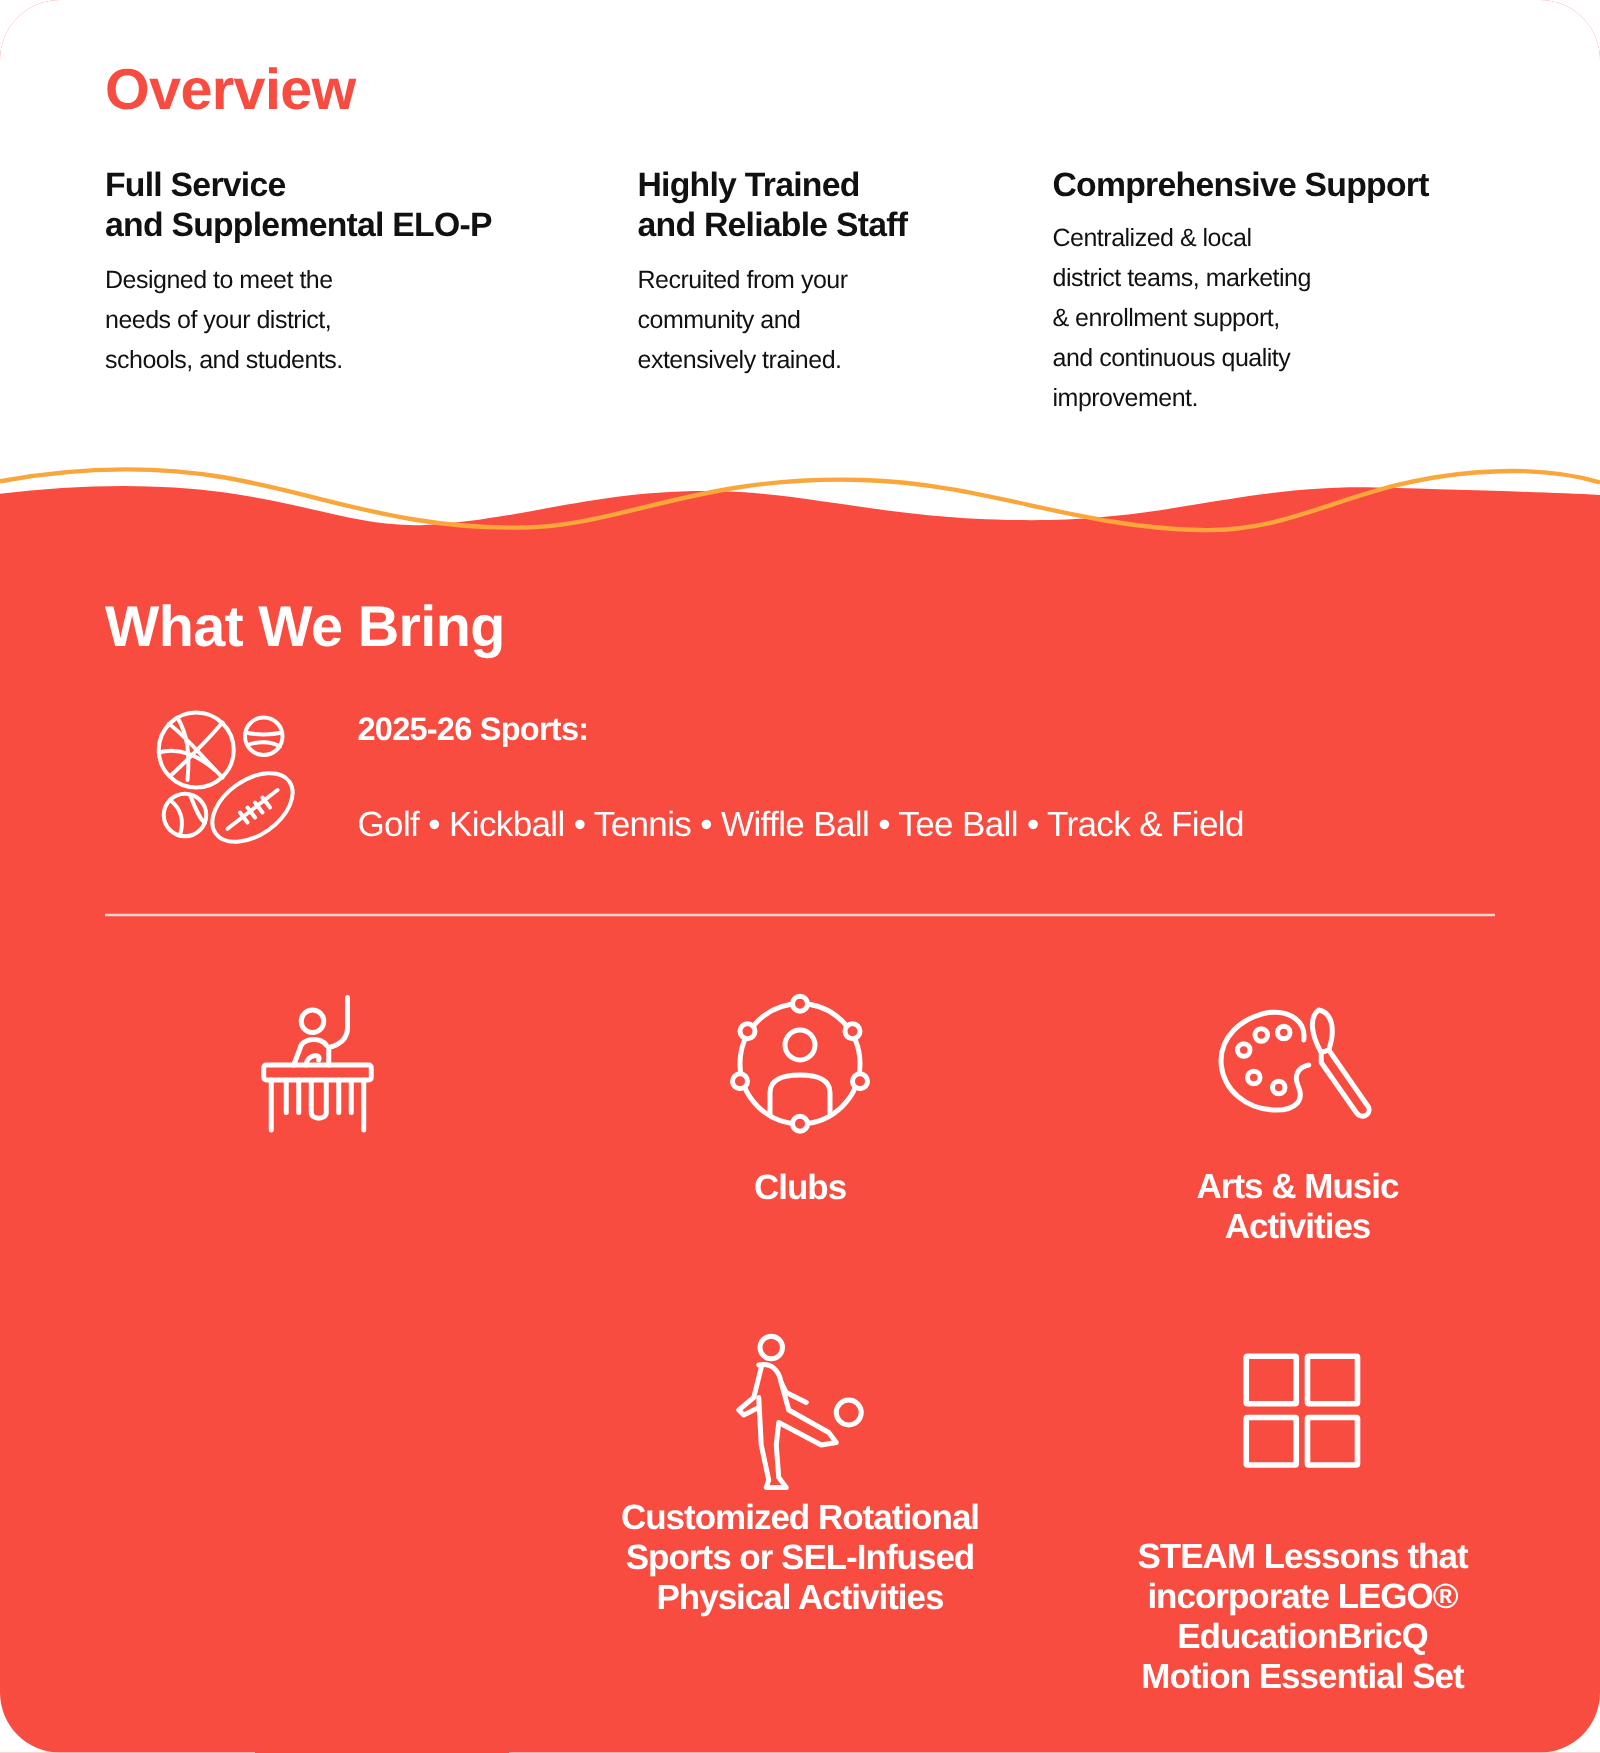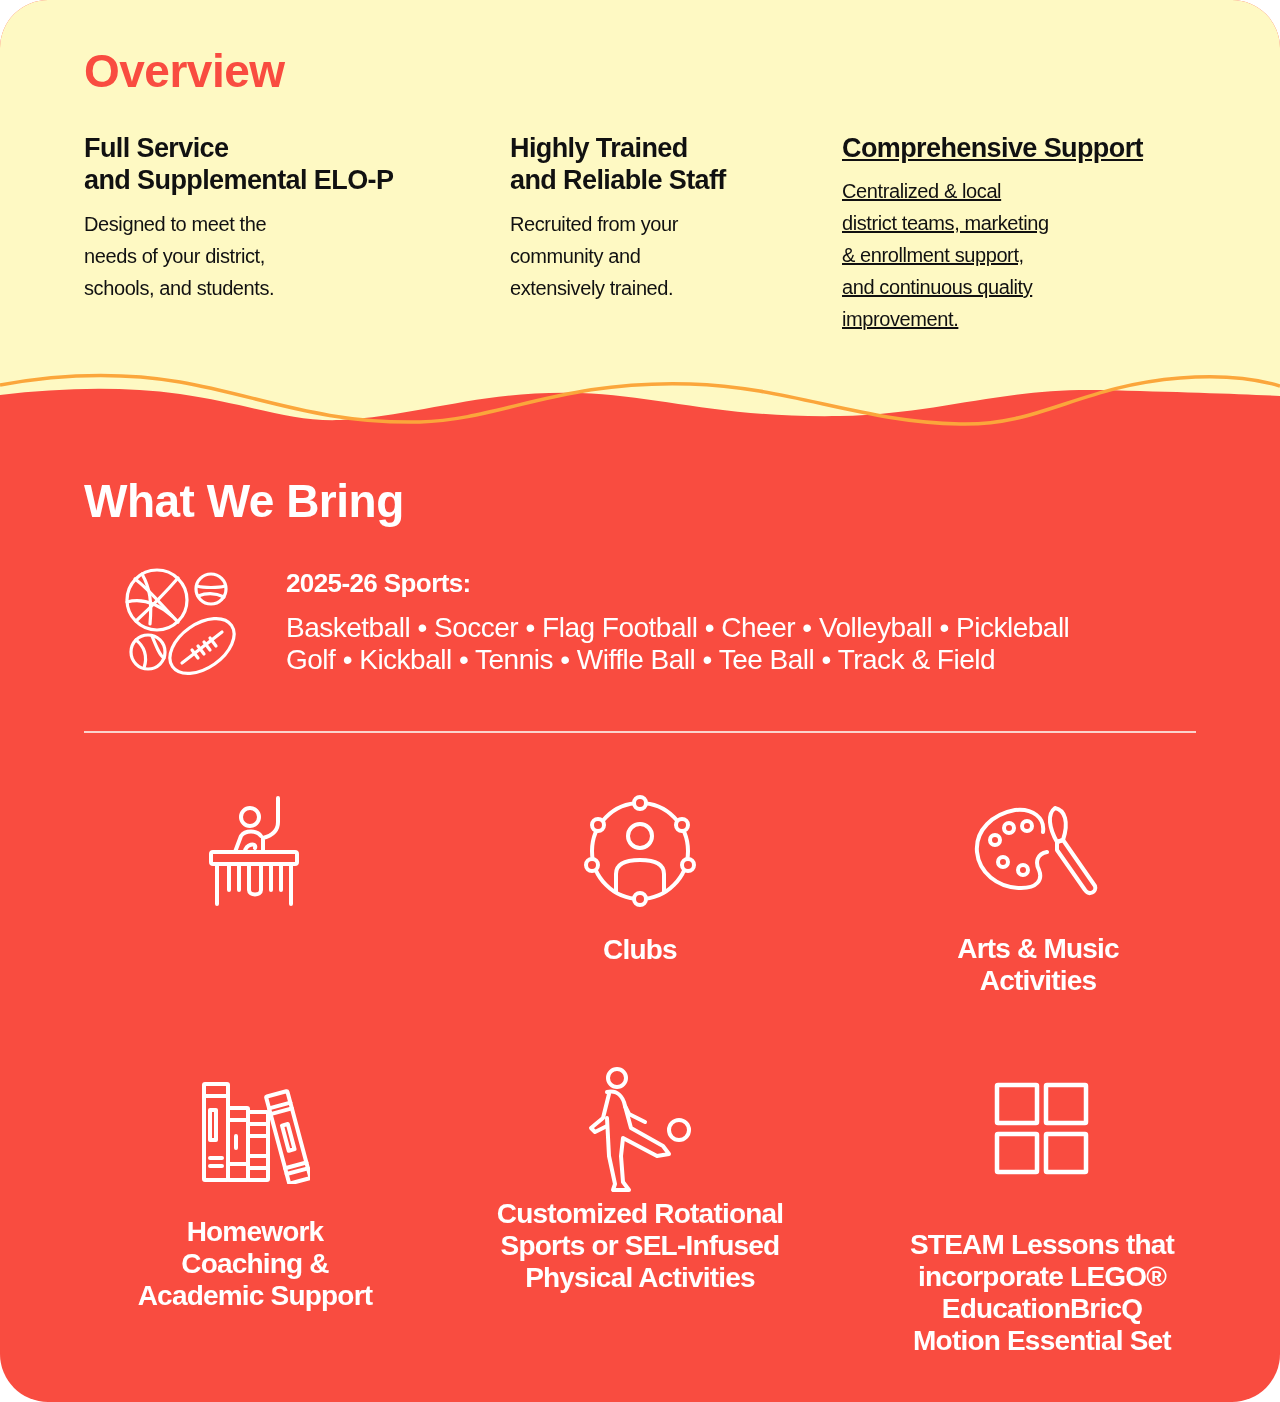--- a/index.html
+++ b/index.html
@@ -7,33 +7,33 @@
   body { font-family: "Liberation Sans", "DejaVu Sans", sans-serif; }
   .card {
     position: relative;
     width: 1280px; height: 1402px;
     border-radius: 48px;
     overflow: hidden;
     background: #F94C40;
   }
   .overview {
     position: absolute; left: 0; top: 0; width: 1280px; height: 440px;
-    background: #fef9c3;
+    background: #ffffff;
   }
   .wave-svg { position: absolute; left: 0; top: 360px; width: 1280px; height: 90px; }
   .ov-title {
     position: absolute; left: 84px; top: 44px;
     font-size: 46px; font-weight: 700; color: #F94C40; letter-spacing: -0.5px;
   }
   .col { position: absolute; top: 132px; color: #111; }
   .col h3 { font-size: 27px; font-weight: 700; line-height: 32px; letter-spacing: -0.6px; white-space: pre-line; }
   .col p { font-size: 20px; font-weight: 400; line-height: 32px; margin-top: 12px; letter-spacing: -0.4px; white-space: pre-line; }
   .col.c1 { left: 84px; width: 400px; }
   .col.c2 { left: 510px; width: 310px; }
-  .col.c3 { left: 842px; width: 380px; text-decoration: underline; }
+  .col.c3 { left: 842px; width: 380px; }
   .col.c3 p { margin-top: 11px; }
 
   .wwb-title {
     position: absolute; left: 84px; top: 474px;
     font-size: 46px; font-weight: 700; color: #ffffff; letter-spacing: -0.5px;
   }
   .sports-icon { position: absolute; left: 122px; top: 566px; width: 116px; height: 112px; }
   .sports-head {
     position: absolute; left: 286px; top: 568px;
     font-size: 26px; font-weight: 700; color: #fff; letter-spacing: -0.6px;
@@ -107,21 +107,20 @@
     <circle cx="26" cy="86" r="17"></circle>
     <path d="M14,74 C22,80 26,90 22,102"></path>
     <path d="M30,70 C34,80 38,90 42,92"></path>
 
     <ellipse cx="80" cy="80" rx="36" ry="22" transform="rotate(-35 80 80)"></ellipse>
     <path d="M60,97 L100,66"></path>
     <path d="M70,84 L76,92 M76,80 L82,88 M82,76 L88,84 M88,72 L94,80"></path>
   </svg>
 
   <div class="sports-head">2025-26 Sports:</div>
-  <div class="sports-line l1">Basketball • Soccer • Flag Football • Cheer • Volleyball • Pickleball</div>
   <div class="sports-line l2">Golf • Kickball • Tennis • Wiffle Ball • Tee Ball • Track &amp; Field</div>
 
   <div class="divider"></div>
 
   <div class="feat" style="left:105px; top:792px; width:300px;">
     <svg width="100" height="120" viewBox="0 0 100 120" fill="none" stroke="#fff" stroke-width="4" stroke-linecap="round" stroke-linejoin="round">
       <circle cx="45" cy="25" r="9"></circle>
       <path d="M73,6 L73,30 C73,40 66,44 58,46 L58,60"></path>
       <path d="M30,60 L36,44 C40,38 52,38 56,44"></path>
       <path d="M40,60 C40,52 52,50 50,56"></path>
@@ -154,37 +153,20 @@
       <circle cx="54" cy="26" r="5"></circle>
       <circle cx="30" cy="62" r="5"></circle>
       <circle cx="50" cy="70" r="5"></circle>
       <path d="M82,8 C92,10 96,22 90,40 L84,42 C76,28 74,14 82,8 Z"></path>
       <path d="M84,42 L90,40 L122,86 C124,92 116,96 112,90 L84,50 Z"></path>
     </svg>
     <div class="label" style="margin-top:33px;">Arts &amp; Music
 Activities</div>
   </div>
 
-  <div class="feat" style="left:105px; top:1080px; width:300px;">
-    <svg width="110" height="104" viewBox="0 0 110 104" fill="none" stroke="#fff" stroke-width="4" stroke-linecap="round" stroke-linejoin="round">
-      <rect x="4" y="4" width="24" height="96" rx="1"></rect>
-      <path d="M4,16 L28,16 M10,30 L10,60 L16,60 L16,30 Z M10,78 L22,78 M10,86 L22,86"></path>
-      <rect x="28" y="28" width="20" height="72" rx="1"></rect>
-      <path d="M28,40 L48,40 M28,84 L48,84 M36,56 L36,68"></path>
-      <rect x="48" y="32" width="20" height="68" rx="1"></rect>
-      <path d="M48,44 L68,44 M48,56 L68,56 M48,76 L68,76 M48,88 L68,88"></path>
-      <g transform="rotate(-15 90 60)">
-        <rect x="78" y="12" width="22" height="90" rx="1"></rect>
-        <path d="M78,24 L100,24 M78,30 L100,30 M78,86 L100,86 M78,92 L100,92 M86,44 L86,70 L92,70 L92,44 Z"></path>
-      </g>
-    </svg>
-    <div class="label" style="margin-top:32px;">Homework
-Coaching &amp;
-Academic Support</div>
-  </div>
 
   <div class="feat" style="left:456px; top:1066px; width:368px;">
     <svg width="110" height="132" viewBox="0 0 110 132" fill="none" stroke="#fff" stroke-width="4" stroke-linecap="round" stroke-linejoin="round">
       <circle cx="32" cy="12" r="9"></circle>
       <path d="M22,26 C32,24 38,30 40,40 L44,48 L60,56"></path>
       <path d="M24,28 L18,52 L6,62 L10,66 L22,60"></path>
       <path d="M22,52 L24,90 L30,118 L28,124 L44,124 L38,116 L36,90 L38,72 L72,90 L84,88 L78,80 L46,62 L40,40"></path>
       <circle cx="94" cy="64" r="10"></circle>
     </svg>
     <div class="label" style="margin-top:0;">Customized Rotational

